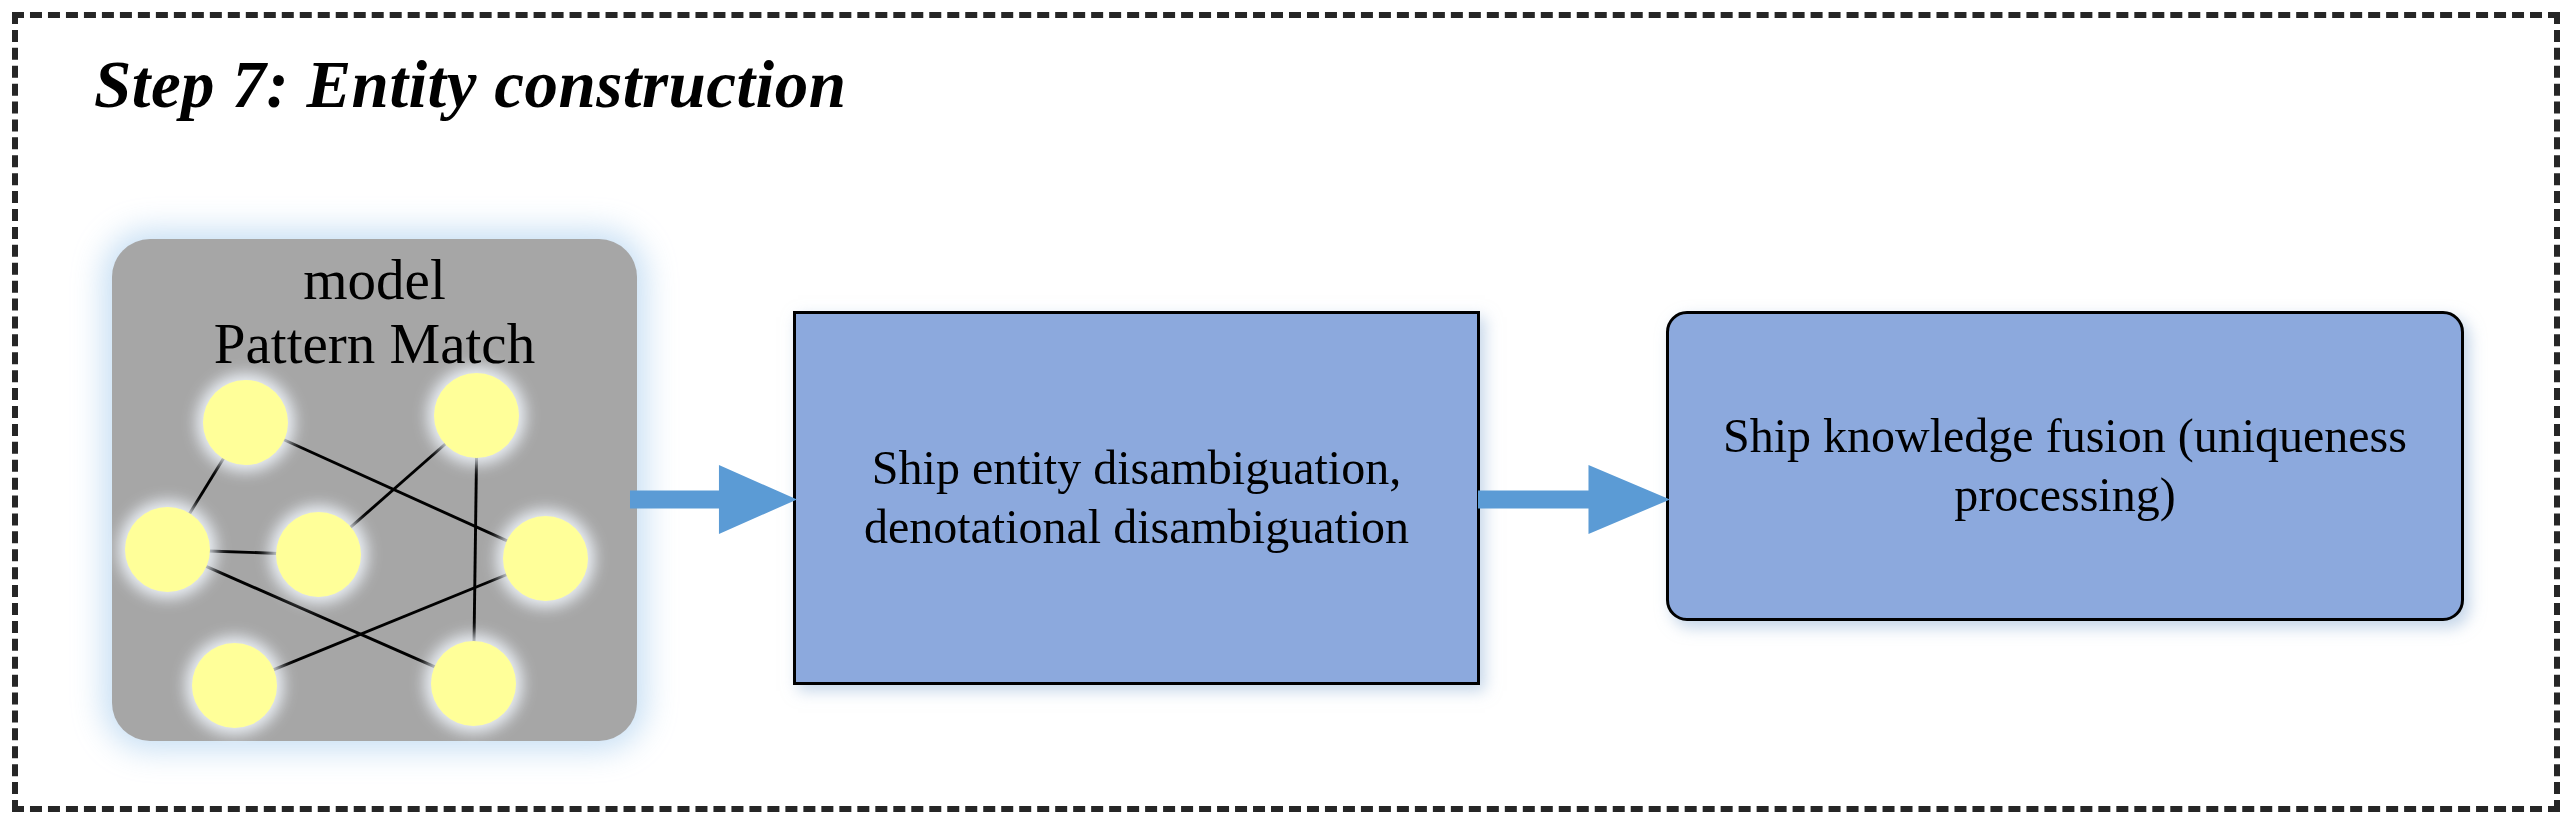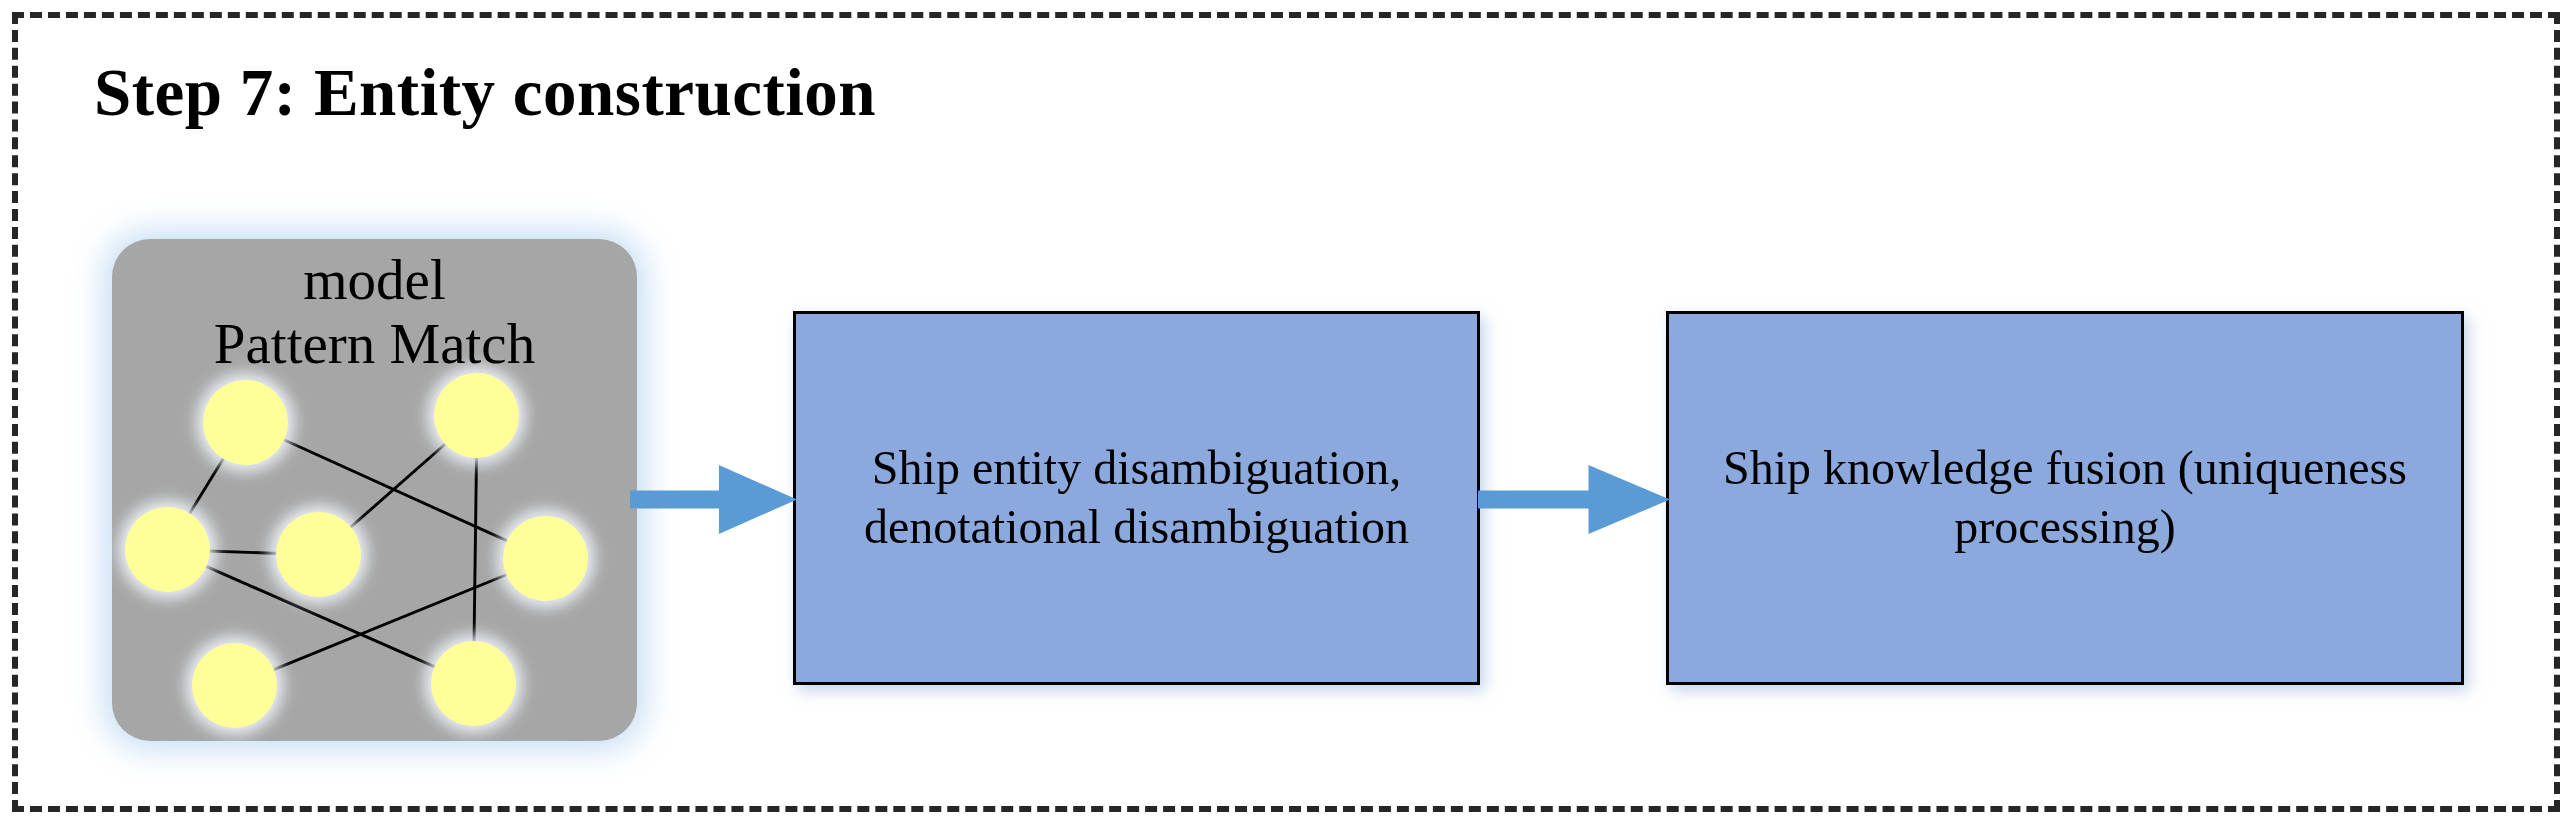--- a/index.html
+++ b/index.html
@@ -27,23 +27,24 @@
     height: 800px;
     border: 6.4px dashed #262626;
     box-sizing: border-box;
     background: transparent;
   }
 
   
   #step-title {
     position: absolute;
     left: 94px;
-    top: 54px;
+    top: 46px;
     font-size: 67px;
     font-weight: bold;
+    font-style: italic;
     color: #000000;
     letter-spacing: 0.5px;
     white-space: nowrap;
     line-height: 1.15;
   }
 
   
   #pattern-panel {
     position: absolute;
     left: 112px;
@@ -103,21 +104,22 @@
   #proc-box-1 {
     left: 793px;
     top: 311px;
     width: 687px;
     height: 374px;
   }
   #proc-box-2 {
     left: 1666px;
     top: 311px;
     width: 798px;
-    height: 374px;
+    height: 310px;
+    border-radius: 21px;
   }
 
   
   .flow-arrow {
     position: absolute;
     height: 87px;
     z-index: 5;
   }
   #arrow-1 {
     left: 630px;

